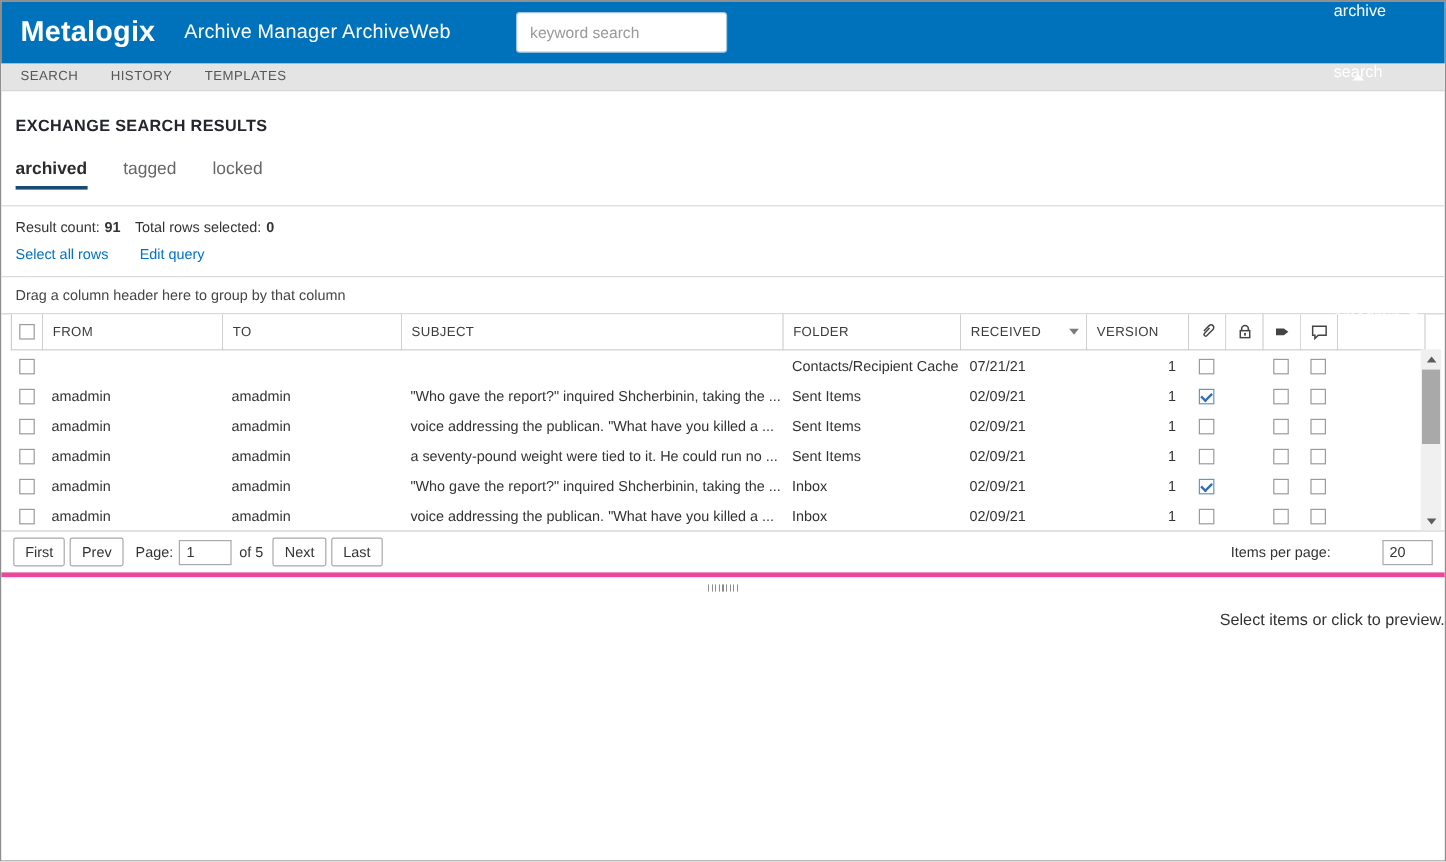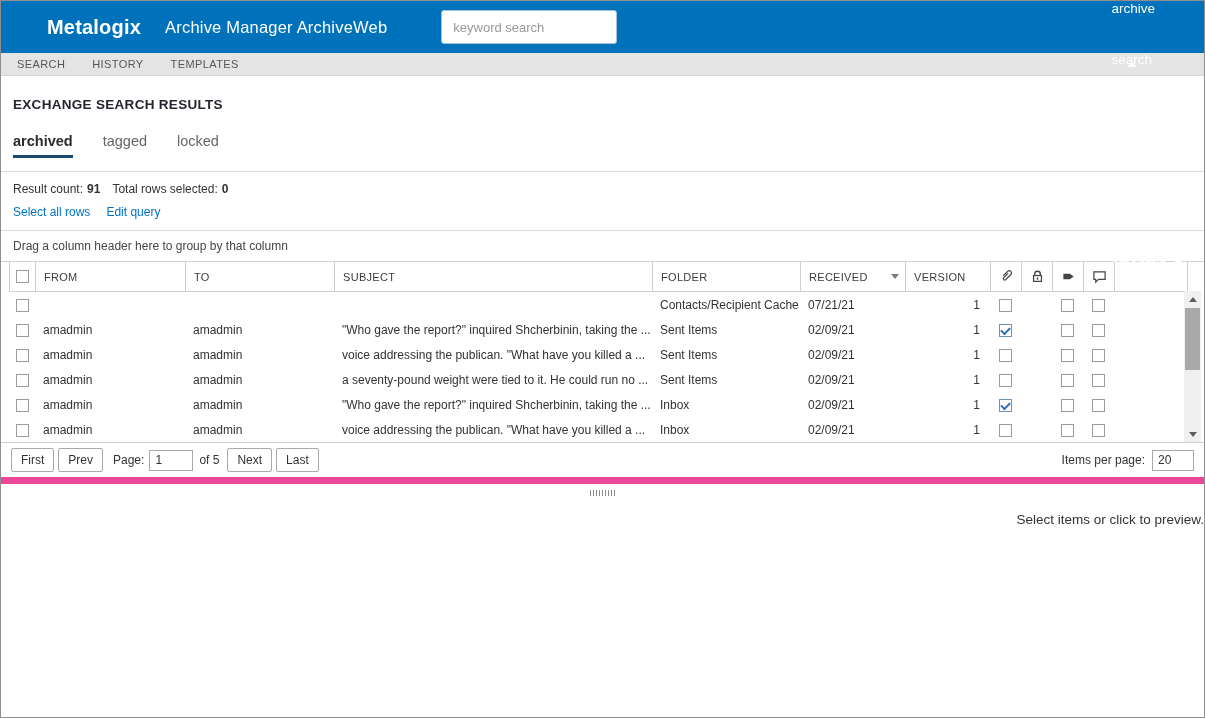--- a/index.html
+++ b/index.html
@@ -1,21 +1,21 @@
 <!DOCTYPE html>
 <html><head>
 <meta charset="utf-8">
 <style>
   html,body{margin:0;padding:0;}
   body{font-family:"Liberation Sans","DejaVu Sans",sans-serif;background:#fff;}
   .app{width:1205px;height:718px;border:1px solid #8f8f8f;background:#fff;position:relative;overflow:hidden;box-sizing:border-box;}
 
   
   .topbar{height:52px;background:#0072bc;display:flex;align-items:center;padding:0 22px 0 16px;}
-  .logo{color:#fff;font-size:20px;font-weight:bold;letter-spacing:.2px;cursor:pointer;margin-left:30px;}
+  .logo{color:#fff;font-size:24px;font-weight:bold;letter-spacing:.2px;cursor:pointer;}
   .app-title{color:#fff;font-size:16.5px;margin-left:24px;letter-spacing:.2px;}
   .top-search{margin-left:54px;width:176px;height:34px;border:1px solid #9fc5e0;border-radius:3px;padding:0 11px;font-size:13px;color:#be185d;outline:none;box-sizing:border-box;font-family:inherit;}
   .top-search::placeholder{color:#999;}
   .top-nav{margin-left:auto;display:flex;align-items:flex-start;gap:36px;height:52px;flex-direction:column;}
   .top-nav-item{color:#fff;font-size:13.5px;cursor:pointer;position:relative;display:flex;align-items:center;gap:7px;}
   .caret-up{position:absolute;bottom:0;left:50%;margin-left:-5px;width:0;height:0;border-left:5px solid transparent;border-right:5px solid transparent;border-bottom:5px solid #fff;}
   .caret-down{width:0;height:0;border-left:4px solid transparent;border-right:4px solid transparent;border-top:5px solid #fff;display:inline-block;}
 
   
   .subnav{height:22px;background:#e4e4e4;border-bottom:1px solid #d7d7d7;display:flex;align-items:center;gap:27px;padding:0 16px;}
@@ -25,21 +25,21 @@
   .page-title{font-size:13.5px;font-weight:bold;color:#23262e;letter-spacing:.3px;padding:12px 12px 0;}
   .tabs{display:flex;gap:30px;padding:12px 12px 0;margin-bottom:13px;text-align:center;}
   .tab{font-size:14.5px;color:#666;padding-bottom:6px;border-bottom:3px solid transparent;cursor:pointer;}
   .tab.active{color:#2b2b2b;font-weight:bold;border-bottom-color:#1b4a71;}
 
   
   .results-meta{border-top:1px solid #dadada;padding:10px 12px 11px;}
   .count-line{font-size:12px;color:#333;}
   .count-line .val{font-weight:bold;margin-left:4px;}
   .count-line .lbl2{margin-left:12px;}
-  .links-line{margin-top:9px;display:flex;gap:16px;align-items:center;}
+  .links-line{margin-top:9px;display:flex;gap:26px;align-items:center;}
   .action-link{font-size:12px;color:#0072c6;cursor:pointer;}
   .group-bar{border-top:1px solid #dadada;border-bottom:1px solid #d0d0d0;padding:8px 12px;font-size:12px;color:#454545;}
 
   
   .grid-wrap{position:relative;padding-left:8px;}
   table.grid{border-collapse:collapse;table-layout:fixed;width:1178px;}
   .grid-head th{height:29px;border:1px solid #cfcfcf;border-top:none;font-size:11px;font-weight:normal;color:#3c3c3c;text-align:left;padding:0 0 0 8px;letter-spacing:.3px;background:#fff;position:relative;cursor:pointer;}
   .grid-head th.icon-col{padding:0;text-align:center;}
   .grid-head th.sel-col{padding:0;text-align:center;}
   .recv-caret{position:absolute;right:6px;top:12px;width:0;height:0;border-left:4px solid transparent;border-right:4px solid transparent;border-top:5px solid #7c7c7c;cursor:pointer;}
@@ -54,27 +54,27 @@
 
   
   .vscroll{position:absolute;top:29px;right:3px;width:17px;height:151px;background:#f0f0f0;}
   .sb-btn{height:16px;display:flex;align-items:center;justify-content:center;cursor:pointer;}
   .sb-btn.bottom{position:absolute;bottom:0;left:0;right:0;}
   .sb-up{width:0;height:0;border-left:4px solid transparent;border-right:4px solid transparent;border-bottom:5px solid #5d5d5d;}
   .sb-down{width:0;height:0;border-left:4px solid transparent;border-right:4px solid transparent;border-top:5px solid #5d5d5d;}
   .sb-thumb{position:absolute;top:17px;left:1px;width:15px;height:62px;background:#a9a9a9;cursor:pointer;}
 
   
-  .pager{border-top:1px solid #d0d0d0;border-bottom:7px solid #ec4899;height:34px;display:flex;align-items:center;padding:0 10px;font-size:12px;color:#333;}
+  .pager{border-top:1px solid #d0d0d0;border-bottom:4px solid #ec4899;height:34px;display:flex;align-items:center;padding:0 10px;font-size:12px;color:#333;}
   .pager-btn{border:1px solid #a9a9a9;background:#fff;color:#333;font-size:12px;font-family:inherit;padding:4px 9px;margin-right:4px;border-radius:2px;cursor:pointer;}
   .page-label{margin:0 5px 0 6px;}
   .page-input{width:44px;height:21px;border:1px solid #a9a9a9;font-size:12px;padding:0 5px;box-sizing:border-box;font-family:inherit;color:#333;}
   .of-label{margin:0 8px 0 6px;}
   .pager-right{margin-left:auto;display:flex;align-items:center;gap:7px;padding-left:25px;}
-  .ipp-input{width:42px;height:21px;border:1px solid #a9a9a9;font-size:12px;padding:0 5px;box-sizing:border-box;font-family:inherit;color:#333;}
+  .ipp-input{width:42px;height:21px;border:1px solid #a9a9a9;font-size:12px;padding:0 5px;box-sizing:border-box;font-family:inherit;color:#333;margin-left:36px;}
 
   
   .splitter{height:13px;display:flex;align-items:center;justify-content:center;margin-top:2px;}
   .grip{width:26px;height:6px;background:repeating-linear-gradient(90deg,#8d8d8d 0 1px,transparent 1px 3px);cursor:row-resize;}
   .preview-hint{text-align:right;font-size:13.5px;color:#333;margin-top:13px;}
 </style>
 </head>
 <body>
 
 <div class="app">

